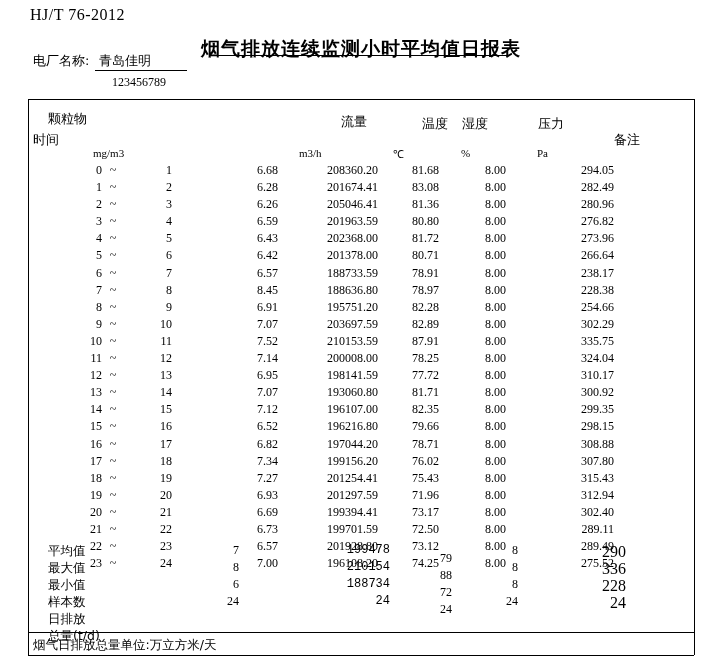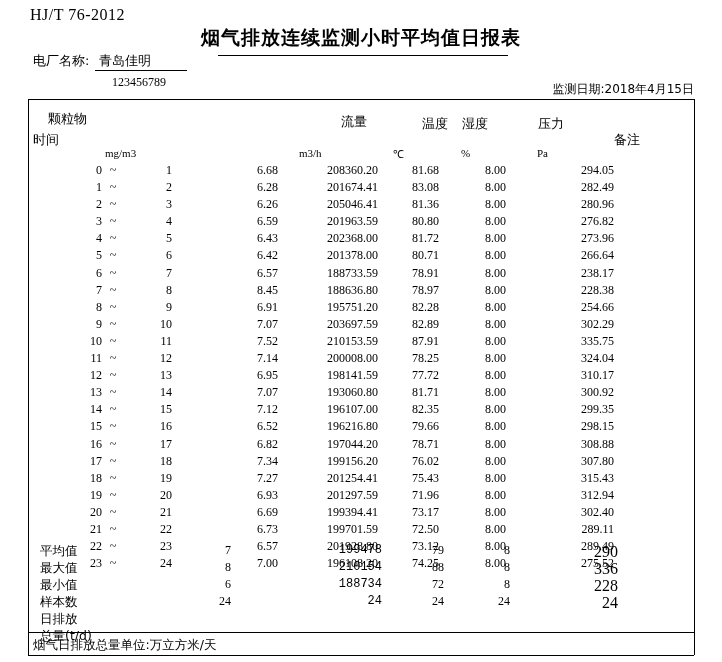--- a/index.html
+++ b/index.html
@@ -25,21 +25,21 @@
     position: absolute;
     left: 30px;
     top: 6px;
     font-size: 16px;
     font-family: "Liberation Serif", serif;
     letter-spacing: 0.5px;
   }
   .title {
     position: absolute;
     left: 0;
-    top: 25px;
+    top: 36px;
     width: 722px;
     text-align: center;
     font-size: 19px;
     font-weight: bold;
     font-family: "DejaVu Sans", sans-serif;
     letter-spacing: 1px;
   }
   .title-underline {
     position: absolute;
     left: 218px;
@@ -147,38 +147,38 @@
   .c-tilde { left: 108px; width: 10px; text-align: center; }
   .c-h2 { left: 150px; width: 22px; text-align: right; }
   .c-dust { left: 238px; width: 40px; text-align: right; }
   .c-flow { left: 300px; width: 78px; text-align: right; }
   .c-temp { left: 393px; width: 46px; text-align: right; }
   .c-hum { left: 468px; width: 38px; text-align: right; }
   .c-pres { left: 560px; width: 54px; text-align: right; }
 
   .summary {
     position: absolute;
-    left: 4px;
+    left: 12px;
     top: 543px;
     width: 644px;
   }
   .srow {
     position: relative;
     height: 17.0px;
     font-size: 12.5px;
     font-family: "DejaVu Sans", sans-serif;
   }
   .s-label {
     position: absolute;
     left: 36px;
     white-space: nowrap;
   }
   .s-dust { left: 183px; width: 44px; text-align: right; position: absolute; font-family: "Liberation Serif", serif; font-size: 12px; }
   .s-flow { left: 316px; width: 62px; text-align: right; position: absolute; font-family: Liberation Mono, monospace; font-size: 12px; }
-  .s-temp { left: 404px; width: 36px; text-align: right; position: absolute; font-family: "Liberation Serif", serif; font-size: 12px; }
+  .s-temp { left: 404px; width: 36px; text-align: right; position: absolute; font-family: "Liberation Serif", serif; font-size: 12px; margin-top: 8px; }
   .s-hum { left: 472px; width: 34px; text-align: right; position: absolute; font-family: "Liberation Serif", serif; font-size: 12px; }
   .s-pres { left: 572px; width: 42px; text-align: right; position: absolute; font-family: "Liberation Serif", serif; font-size: 16px; }
 
   .footnote {
     position: absolute;
     left: 33px;
     top: 637px;
     font-size: 12.5px;
     font-family: "DejaVu Sans", sans-serif;
   }
@@ -191,35 +191,34 @@
   <div class="std-code">HJ/T 76-2012</div>
 
   <div class="title">烟气排放连续监测小时平均值日报表</div>
   <div class="title-underline"></div>
 
   <div class="plant-label">电厂名称:</div>
   <div class="plant-value">青岛佳明</div>
   <div class="plant-rule"></div>
   <div class="plant-code">123456789</div>
 
-  <div class="monitor-date">监测日期:2018年4月15日</div>
 
   <div class="hr-main"></div>
   <div class="vline vline-left"></div>
   <div class="vline vline-right"></div>
 
   <div class="hdr" style="left:48px; top:110px;">颗粒物</div>
   <div class="hdr" style="left:33px; top:131px;text-align:center;">时间</div>
   <div class="hdr" style="left:341px; top:113px;">流量</div>
   <div class="hdr" style="left:422px; top:115px;">温度</div>
   <div class="hdr" style="left:462px; top:115px;">湿度</div>
   <div class="hdr" style="left:538px; top:115px;">压力</div>
   <div class="hdr" style="left:614px; top:131px;">备注</div>
 
-  <div class="hdr-unit" style="left:93px; top:147px;margin-left:12px;">mg/m3</div>
+  <div class="hdr-unit" style="left:93px; top:147px;">mg/m3</div>
   <div class="hdr-unit" style="left:299px; top:147px;">m3/h</div>
   <div class="hdr-unit" style="left:393px; top:146px;">℃</div>
   <div class="hdr-unit" style="left:461px; top:147px;">%</div>
   <div class="hdr-unit" style="left:537px; top:147px;">Pa</div>
 
   <div class="rows" id="rows-container">
       <div class="row">
         <span class="c c-h1">0</span>
         <span class="c c-tilde">~</span>
         <span class="c c-h2">1</span>

